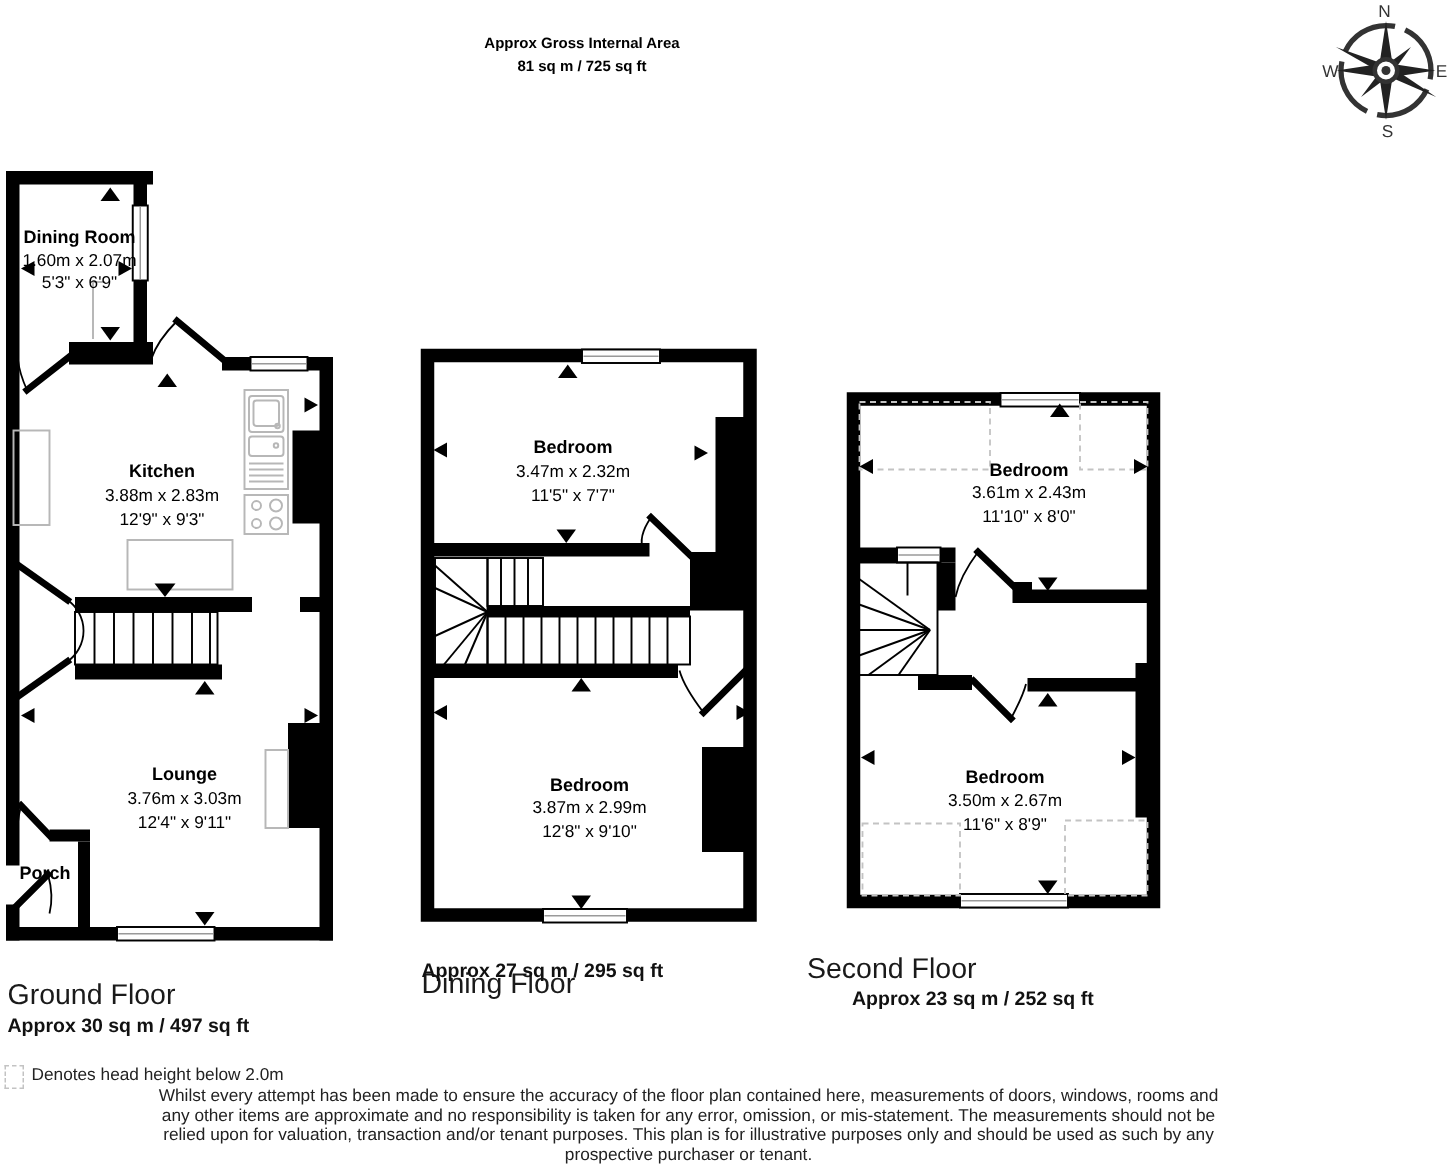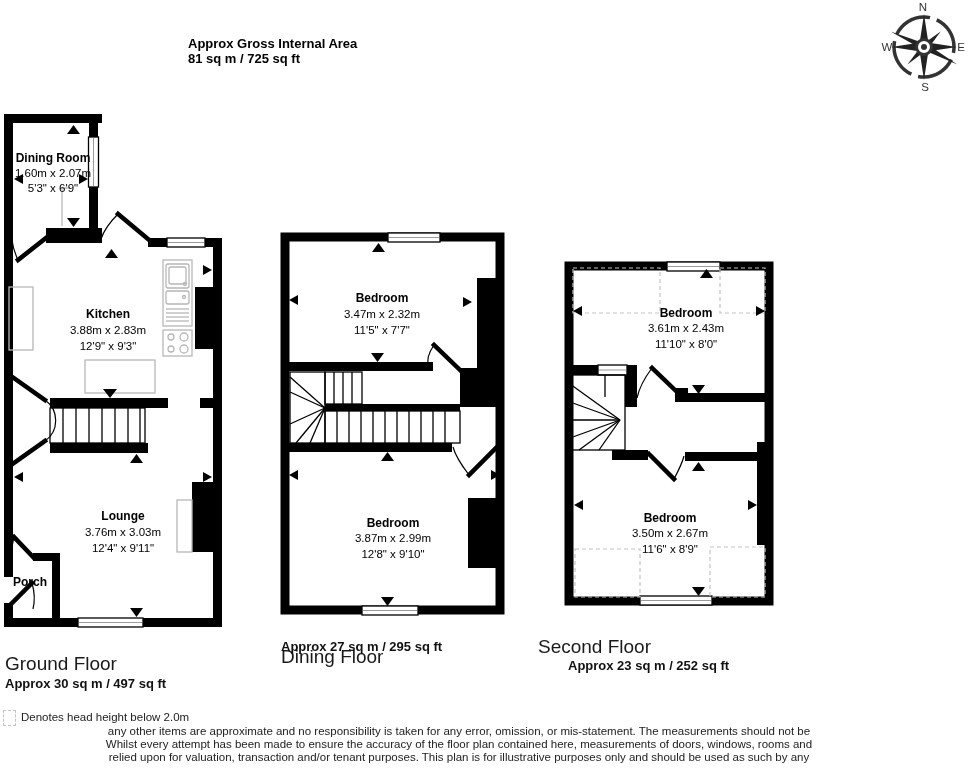--- a/index.html
+++ b/index.html
@@ -13,21 +13,21 @@
   .thin{fill:none;stroke:#000;stroke-width:1.3;}
   .gray{fill:none;stroke:#b7b7b7;stroke-width:1.3;}
   .grayf{fill:#fff;stroke:#b7b7b7;stroke-width:1.3;}
   .dash{fill:none;stroke:#c3c3c3;stroke-width:1.2;stroke-dasharray:4 3;}
   .win{fill:#fff;stroke:#000;stroke-width:1.3;}
   .winmid{stroke:#9a9a9a;stroke-width:1;}
   text.rname{font-family:"Liberation Sans",sans-serif;font-size:12px;font-weight:bold;fill:#000;}
   text.rdim{font-family:"Liberation Sans",sans-serif;font-size:11.5px;fill:#000;}
   text.cdir{font-family:"Liberation Sans",sans-serif;font-size:11.5px;fill:#333;}
   
-  .hdr{left:188px;top:36px;width:400px;font-size:13px;font-weight:bold;line-height:15px;}
+  .hdr{left:188px;top:22px;width:400px;text-align:center;font-size:10px;font-weight:bold;line-height:15px;}
   .floor-title{font-size:19px;color:#1a1a1a;}
   .floor-area{font-size:13px;font-weight:bold;color:#111;}
   .legend-box{left:3px;top:710px;width:11px;height:14px;border:1.4px dashed #c3c3c3;}
   .legend-text{left:21px;top:711px;font-size:11.5px;color:#222;}
   .disc{left:0;top:725px;width:918px;text-align:center;font-size:11.5px;line-height:13px;color:#222;}
 </style>
 </head>
 <body>
 
 <div id="page">
@@ -287,18 +287,19 @@
   <div class="abs floor-title" style="left:5px;top:653px">Ground Floor</div>
   <div class="abs floor-area" style="left:5px;top:676px">Approx 30 sq m / 497 sq ft</div>
   <div class="abs floor-title" style="left:281px;top:646px">Dining Floor</div>
   <div class="abs floor-area" style="left:281px;top:639px">Approx 27 sq m / 295 sq ft</div>
   <div class="abs floor-title" style="left:538px;top:636px">Second Floor</div>
   <div class="abs floor-area" style="left:568px;top:658px">Approx 23 sq m / 252 sq ft</div>
 
   <div class="abs legend-box"></div>
   <div class="abs legend-text">Denotes head height below 2.0m</div>
   <div class="abs disc">
+    <div>Whilst every attempt has been made to ensure the accuracy of the floor plan contained here, measurements of doors, windows, rooms and</div>
     <div>any other items are approximate and no responsibility is taken for any error, omission, or mis-statement. The measurements should not be</div>
-    <div>Whilst every attempt has been made to ensure the accuracy of the floor plan contained here, measurements of doors, windows, rooms and</div>
     <div>relied upon for valuation, transaction and/or tenant purposes. This plan is for illustrative purposes only and should be used as such by any</div>
+    <div>prospective purchaser or tenant.</div>
   </div>
 
 </div>
 
 </body></html>

